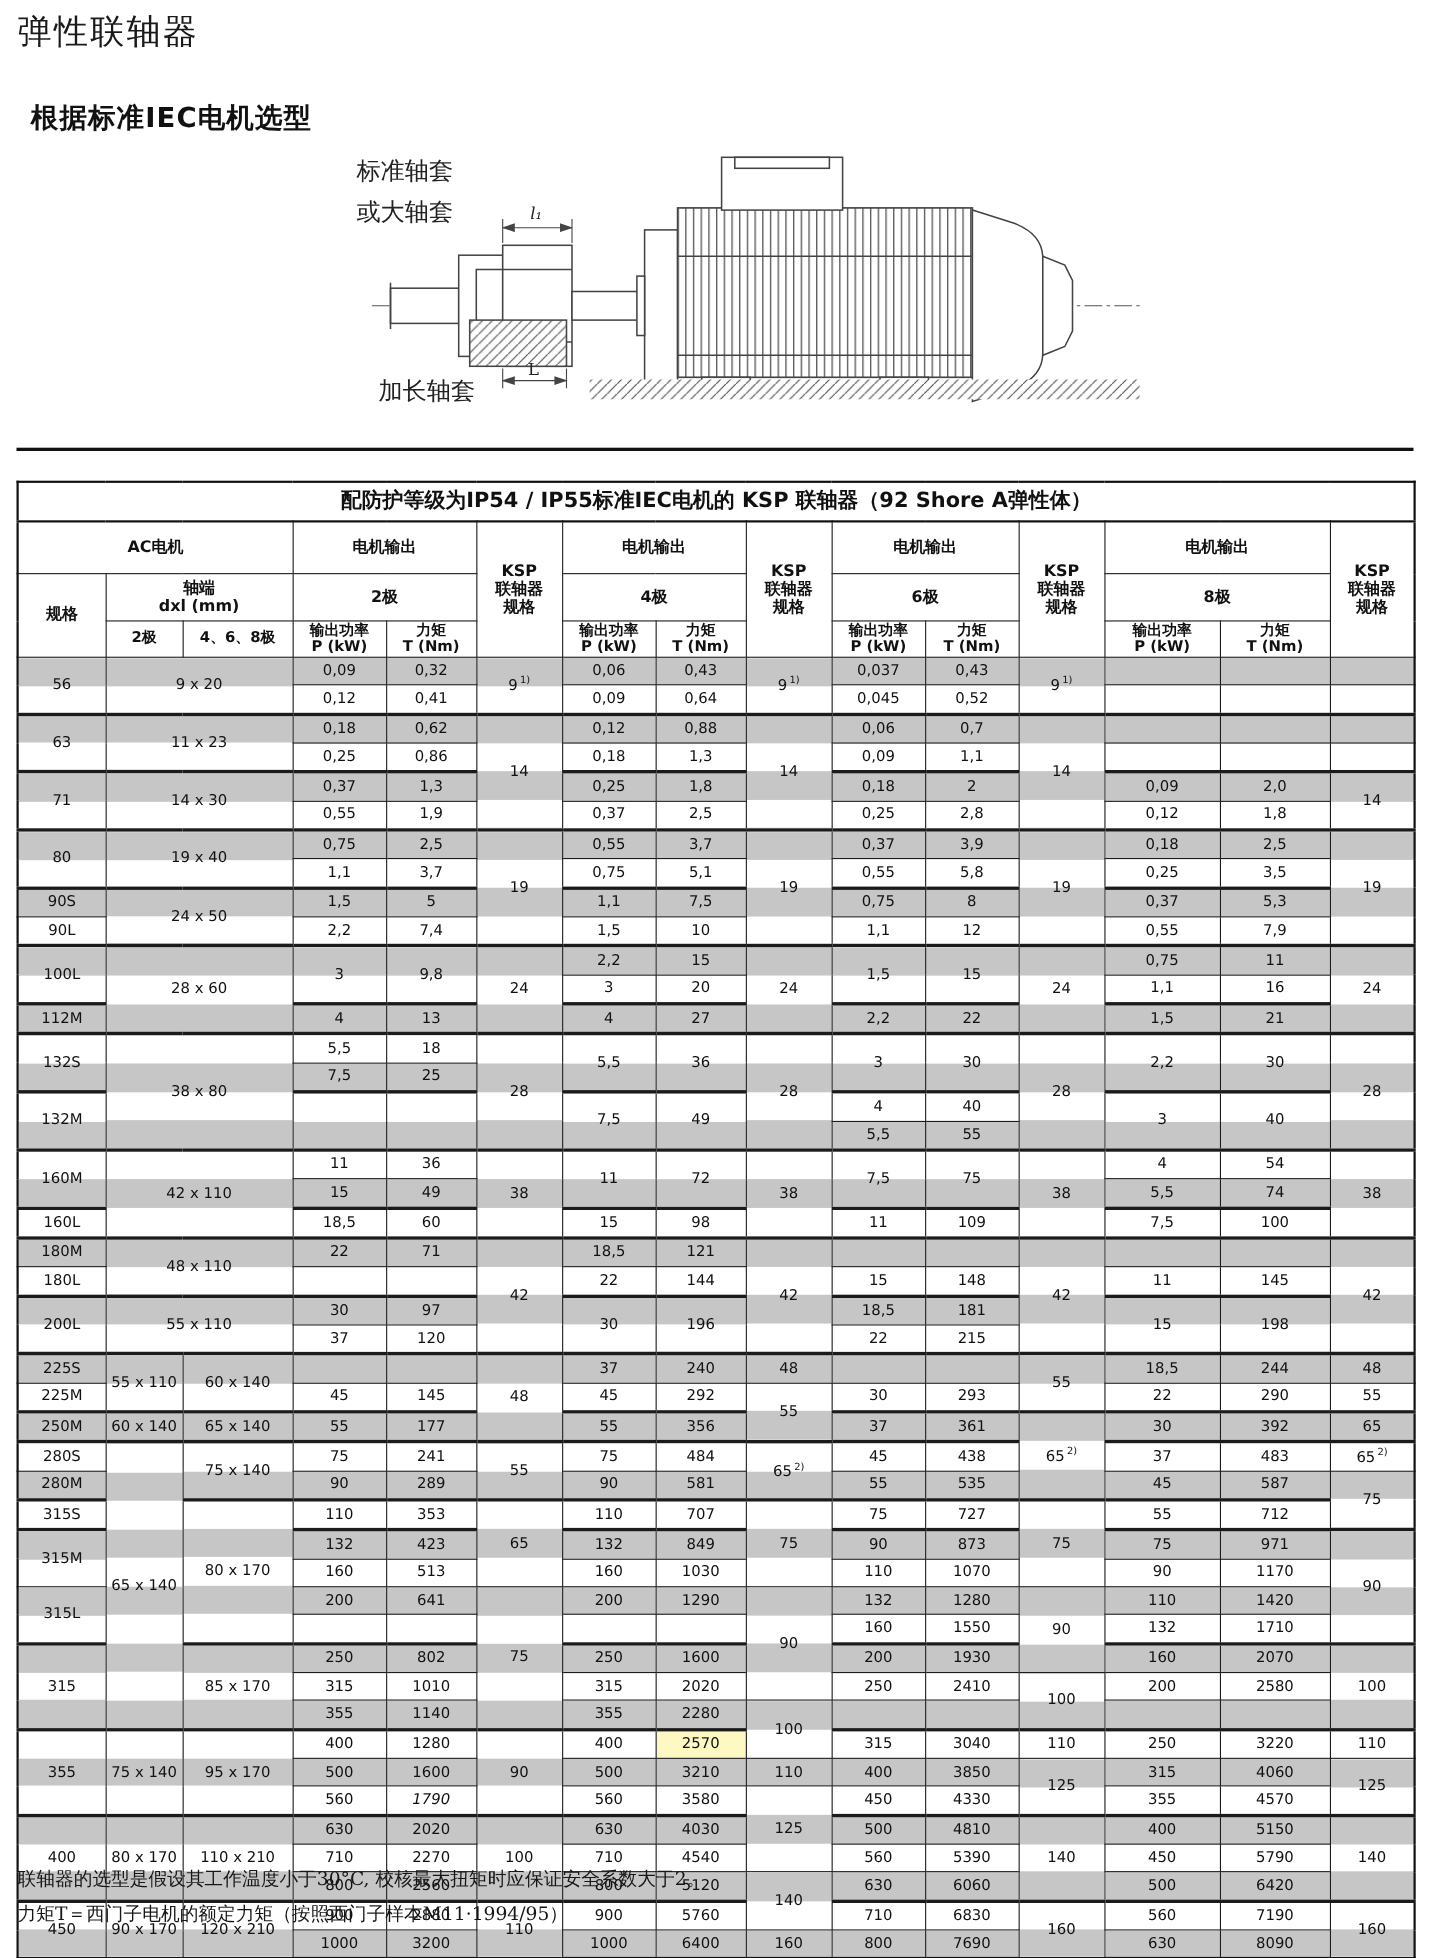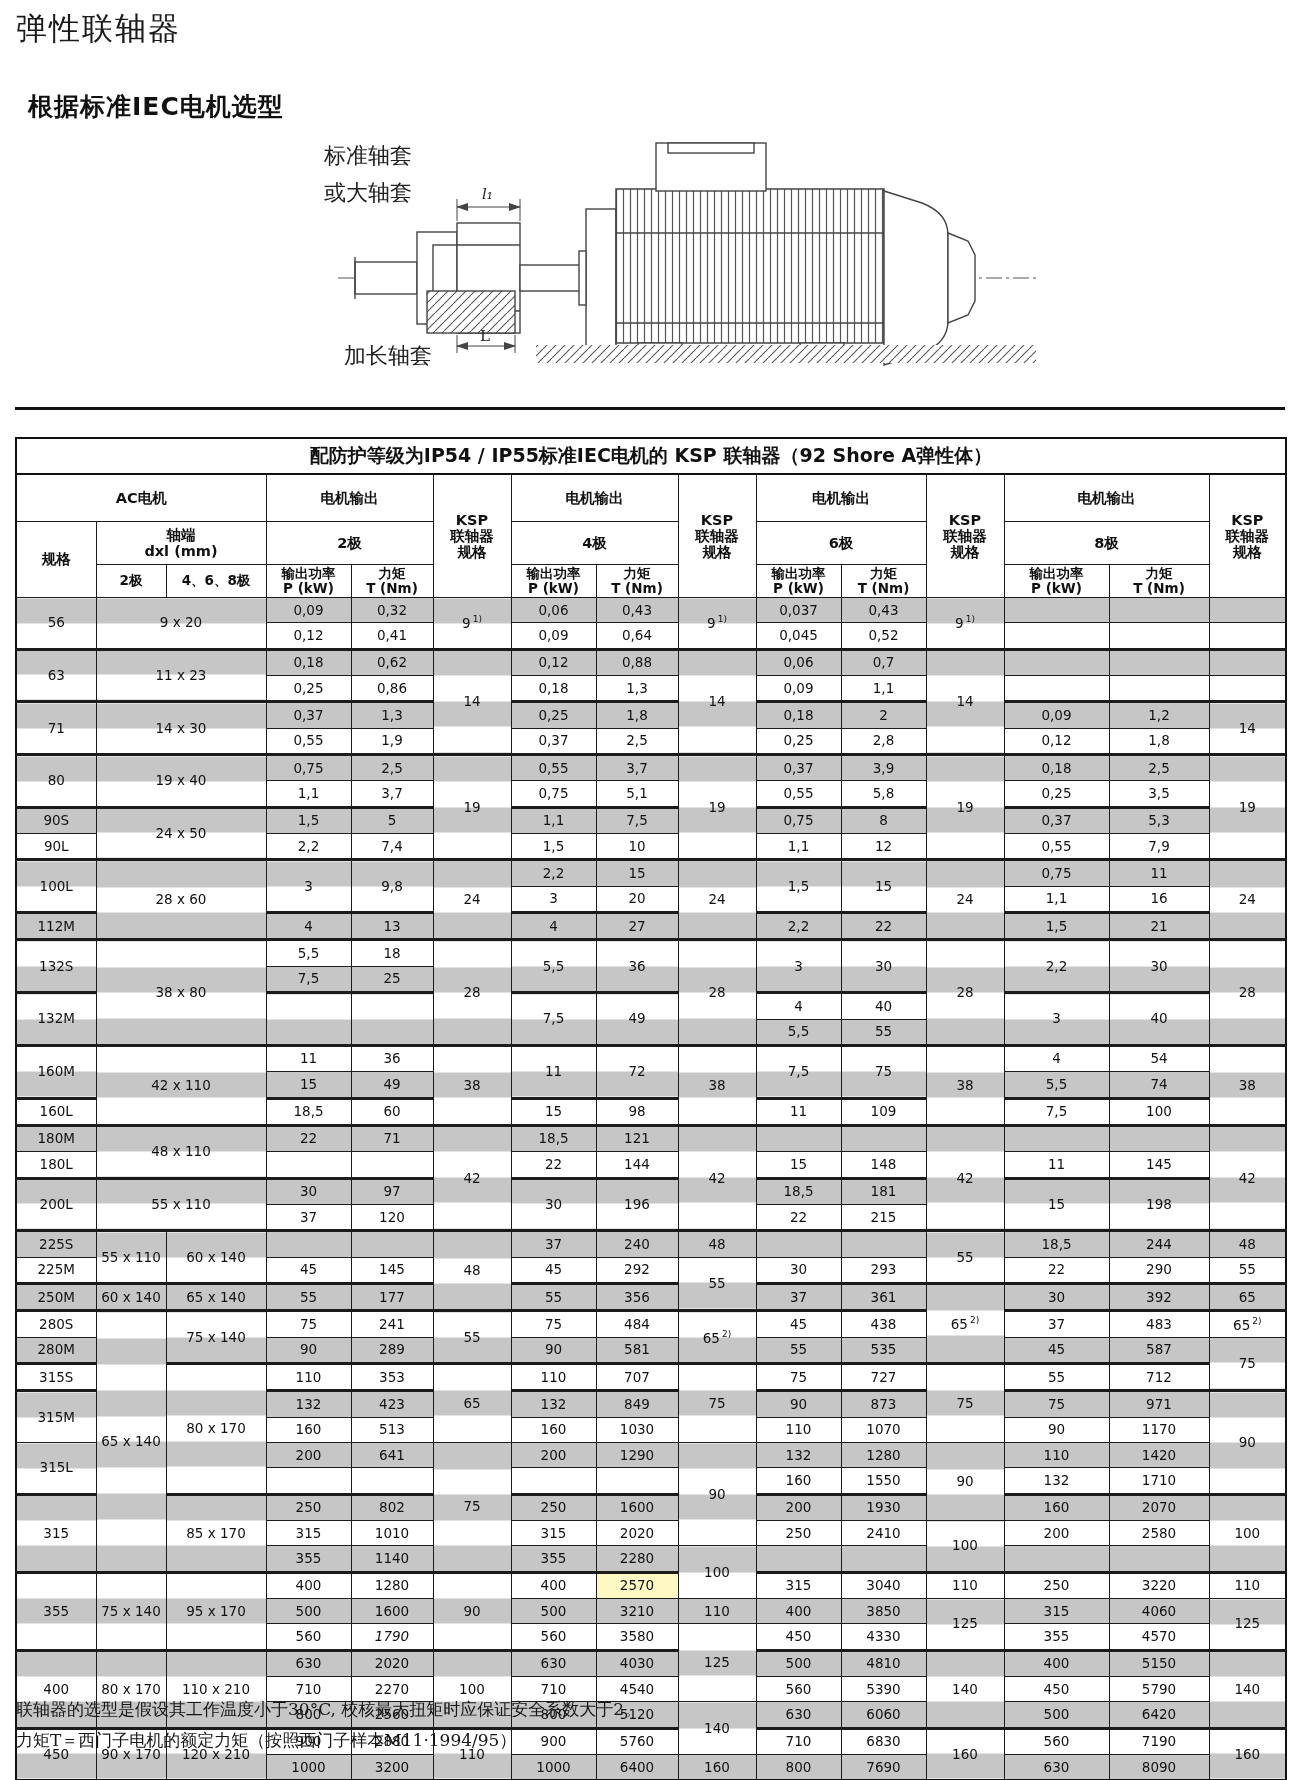--- a/index.html
+++ b/index.html
@@ -245,21 +245,21 @@
           <tr class="hl">
             <td rowspan="2" style="background: linear-gradient(rgb(198, 198, 198) 0%, rgb(198, 198, 198) 50%, rgb(255, 255, 255) 50%, rgb(255, 255, 255) 100%);"><span>71</span></td>
             <td rowspan="2" colspan="2" style="background: linear-gradient(rgb(198, 198, 198) 0%, rgb(198, 198, 198) 50%, rgb(255, 255, 255) 50%, rgb(255, 255, 255) 100%);"><span>14 x 30</span></td>
             <td class="sl" style="background: rgb(198, 198, 198);"><span>0,37</span></td>
             <td style="background: rgb(198, 198, 198);"><span>1,3</span></td>
             <td class="sl" style="background: rgb(198, 198, 198);"><span>0,25</span></td>
             <td style="background: rgb(198, 198, 198);"><span>1,8</span></td>
             <td class="sl" style="background: rgb(198, 198, 198);"><span>0,18</span></td>
             <td style="background: rgb(198, 198, 198);"><span>2</span></td>
             <td class="sl" style="background: rgb(198, 198, 198);"><span>0,09</span></td>
-            <td style="background: rgb(198, 198, 198);"><span>1,2</span></td>
+            <td style="background: rgb(198, 198, 198);"><span>2,0</span></td>
             <td rowspan="2" class="sl" style="background: linear-gradient(rgb(198, 198, 198) 0%, rgb(198, 198, 198) 50%, rgb(255, 255, 255) 50%, rgb(255, 255, 255) 100%);"><span>14</span></td>
           </tr>
           <tr>
             <td class="sl" style="background: rgb(255, 255, 255);"><span>0,55</span></td>
             <td style="background: rgb(255, 255, 255);"><span>1,9</span></td>
             <td class="sl" style="background: rgb(255, 255, 255);"><span>0,37</span></td>
             <td style="background: rgb(255, 255, 255);"><span>2,5</span></td>
             <td class="sl" style="background: rgb(255, 255, 255);"><span>0,25</span></td>
             <td style="background: rgb(255, 255, 255);"><span>2,8</span></td>
             <td class="sl" style="background: rgb(255, 255, 255);"><span>0,12</span></td>

